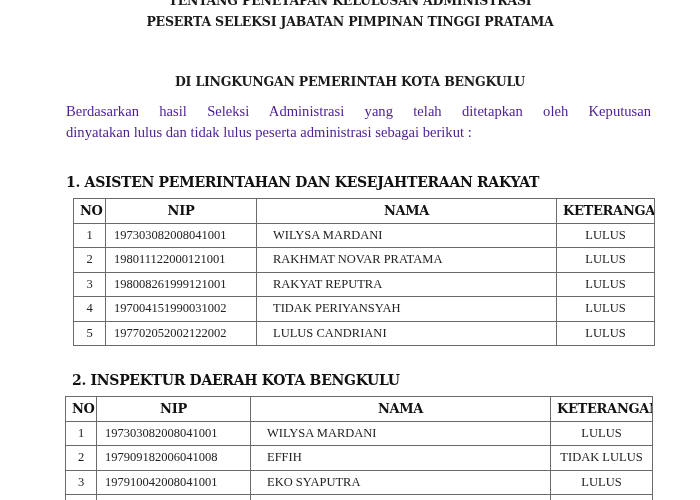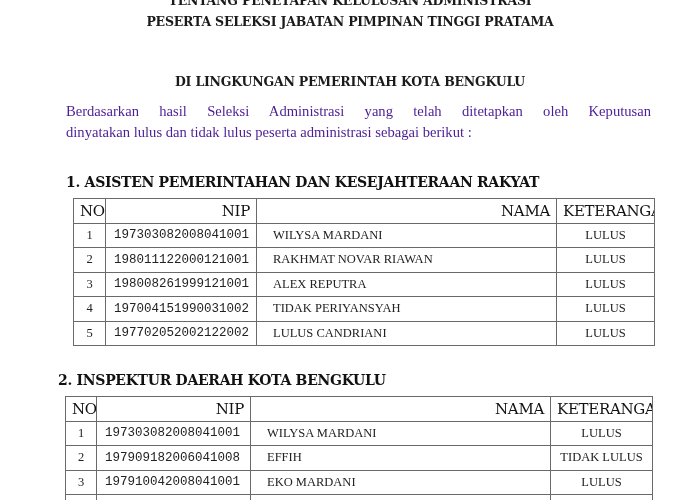--- a/index.html
+++ b/index.html
@@ -55,47 +55,47 @@
     .section {
       position: absolute;
       font-family: "DejaVu Serif", serif;
       font-weight: bold;
       font-size: 14px;
       letter-spacing: -0.3px;
       white-space: nowrap;
       color: #111;
     }
     .s1 { left: 66px; top: 174px; }
-    .s2 { left: 58px; top: 372px; }
+    .s2 { left: 72px; top: 372px; }
 
     table.grid {
       position: absolute;
       border-collapse: collapse;
       font-family: "Liberation Serif", serif;
       font-size: 12.5px;
       color: #222;
       table-layout: fixed;
     }
     table.grid th, table.grid td {
       border: 1.3px solid #6a6a6a;
       padding: 0 6px;
       height: 23.5px;
       white-space: nowrap;
       overflow: hidden;
     }
     table.grid th {
       font-family: "DejaVu Serif", serif;
-      font-weight: normal;
-      font-size: 15px;
+      font-weight: bold;
+      font-size: 13px;
       letter-spacing: -0.3px;
-      text-align: right;
+      text-align: center;
       color: #111;
     }
     table.grid td.c-no, table.grid td.c-ket { text-align: center; }
-    table.grid td.c-nip { padding-left: 8px; font-family: Liberation Mono, monospace; }
+    table.grid td.c-nip { padding-left: 8px; }
     table.grid td.c-nama { padding-left: 16px; }
 
     #tbl1 { left: 73px; top: 198px; width: 581px; }
     #tbl2 { left: 65px; top: 396px; width: 587px; }
   </style>
 </head>
 <body>
 
 <div>
   <div class="title t0">TENTANG PENETAPAN KELULUSAN ADMINISTRASI</div>
@@ -127,27 +127,27 @@
   <tbody>
     <tr>
       <td class="c-no">1</td>
       <td class="c-nip">197303082008041001</td>
       <td class="c-nama">WILYSA MARDANI</td>
       <td class="c-ket">LULUS</td>
     </tr>
     <tr>
       <td class="c-no">2</td>
       <td class="c-nip">198011122000121001</td>
-      <td class="c-nama">RAKHMAT NOVAR RIAWAN</td>
+      <td class="c-nama">RAKHMAT NOVAR PRATAMA</td>
       <td class="c-ket">LULUS</td>
     </tr>
     <tr>
       <td class="c-no">3</td>
       <td class="c-nip">198008261999121001</td>
-      <td class="c-nama">ALEX REPUTRA</td>
+      <td class="c-nama">RAKYAT REPUTRA</td>
       <td class="c-ket">LULUS</td>
     </tr>
     <tr>
       <td class="c-no">4</td>
       <td class="c-nip">197004151990031002</td>
       <td class="c-nama">TIDAK PERIYANSYAH</td>
       <td class="c-ket">LULUS</td>
     </tr>
     <tr>
       <td class="c-no">5</td>
@@ -183,21 +183,21 @@
     </tr>
     <tr>
       <td class="c-no">2</td>
       <td class="c-nip">197909182006041008</td>
       <td class="c-nama">EFFIH</td>
       <td class="c-ket">TIDAK LULUS</td>
     </tr>
     <tr>
       <td class="c-no">3</td>
       <td class="c-nip">197910042008041001</td>
-      <td class="c-nama">EKO MARDANI</td>
+      <td class="c-nama">EKO SYAPUTRA</td>
       <td class="c-ket">LULUS</td>
     </tr>
     <tr>
       <td class="c-no"></td>
       <td class="c-nip"></td>
       <td class="c-nama"></td>
       <td class="c-ket"></td>
     </tr>
   </tbody>
 </table>

